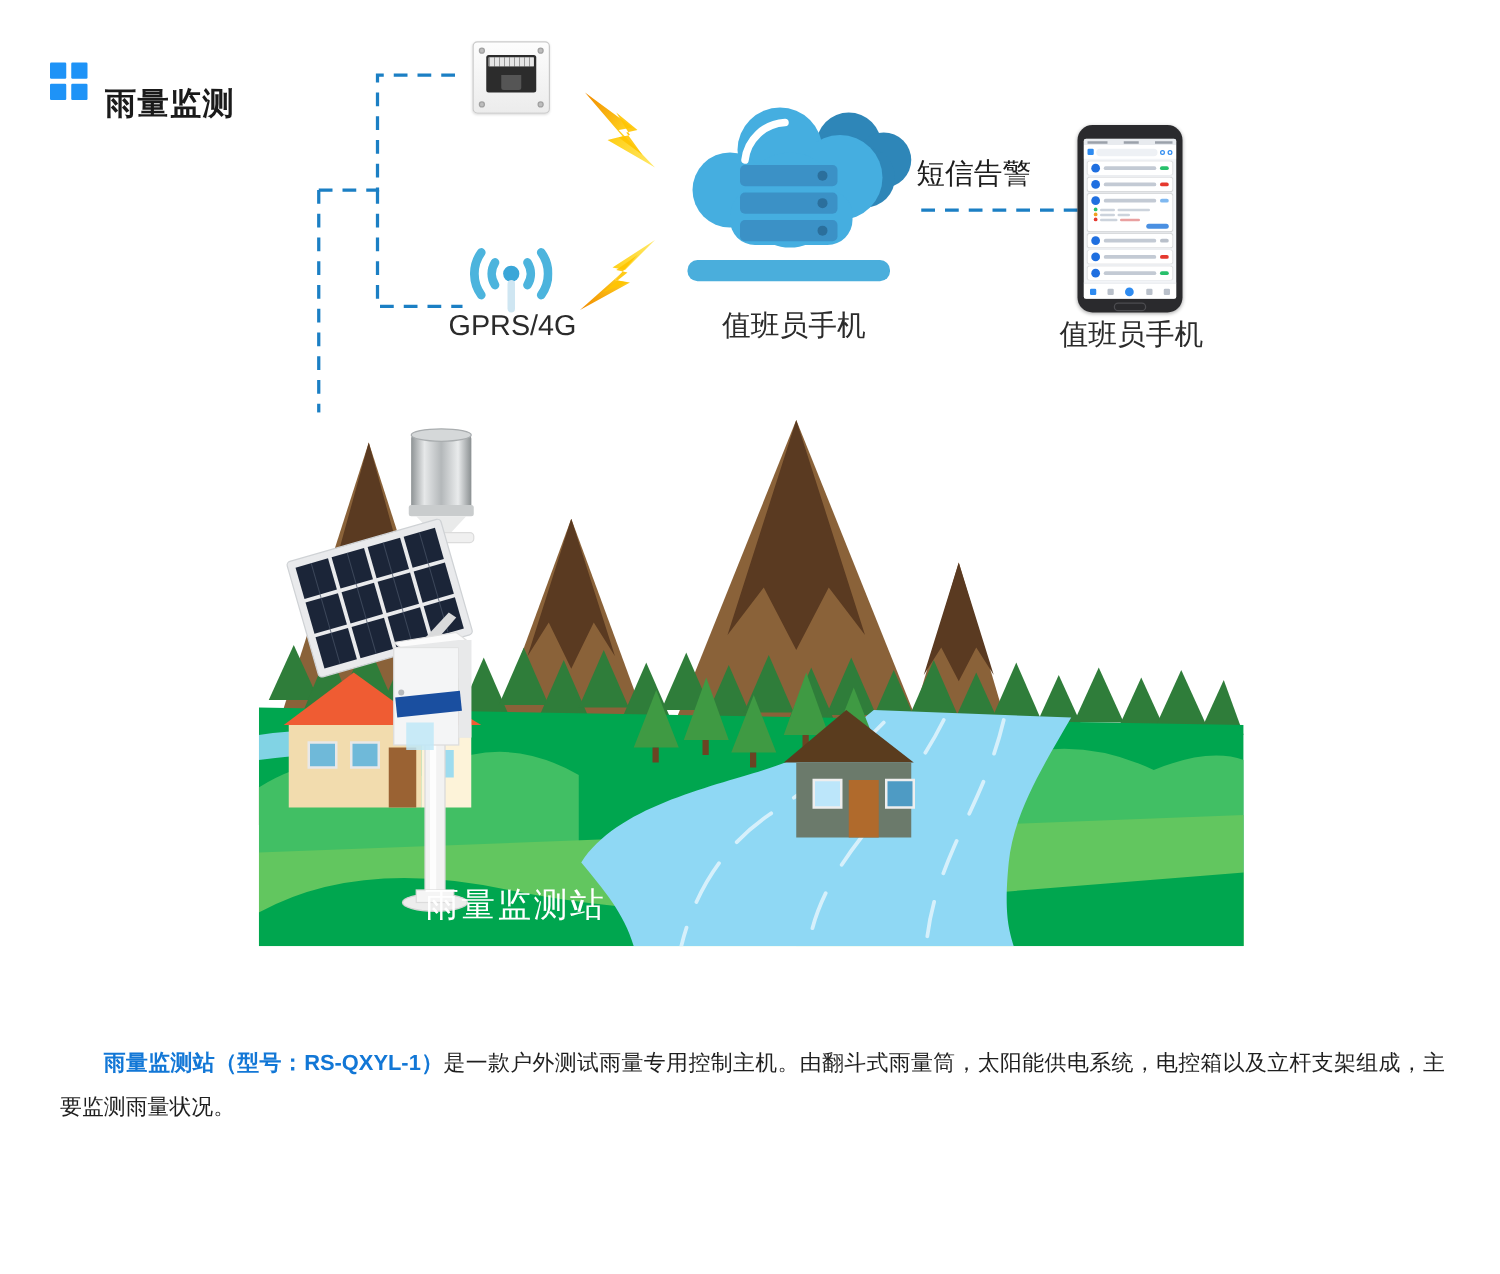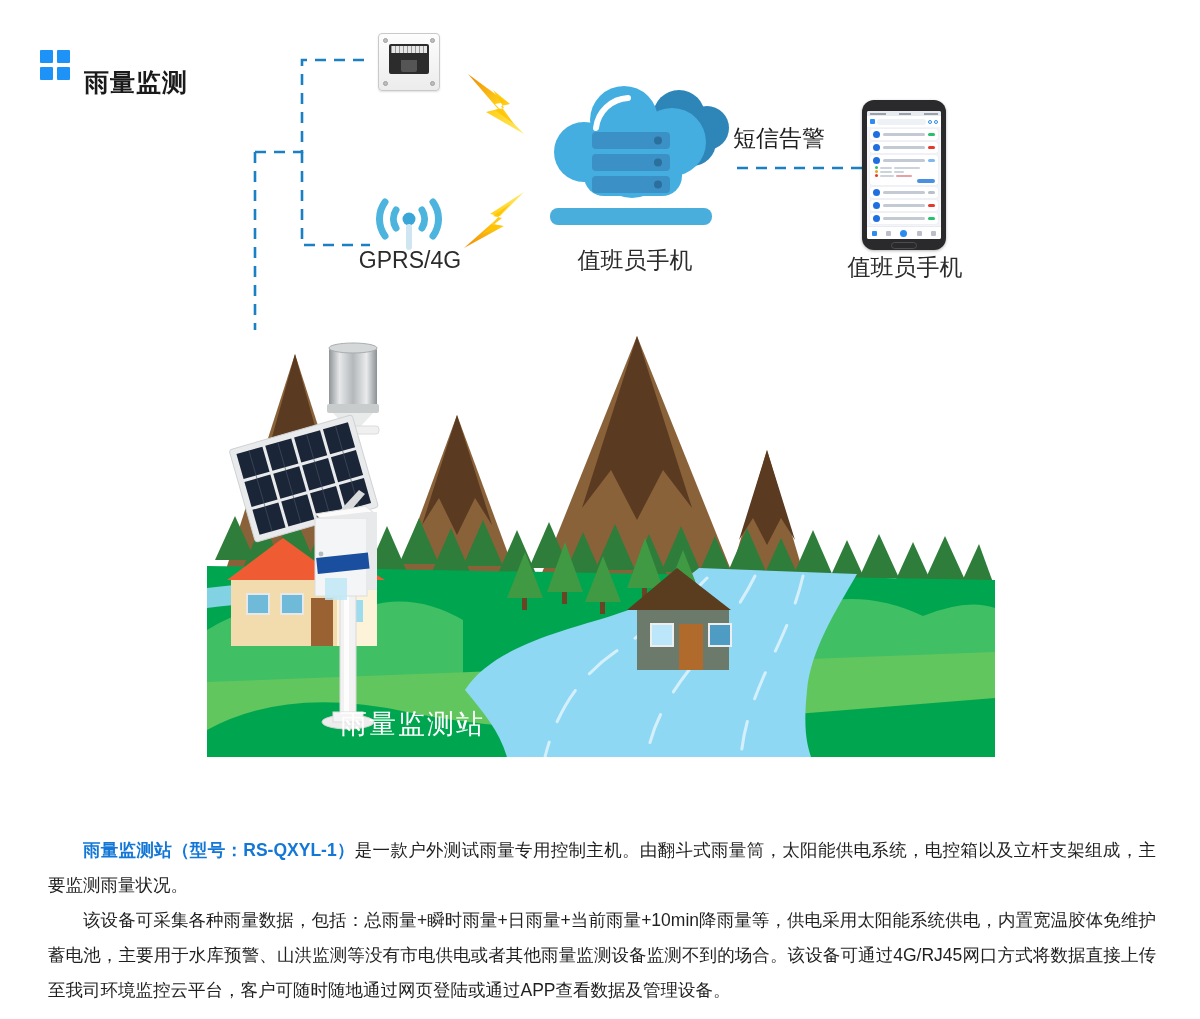--- a/index.html
+++ b/index.html
@@ -446,16 +446,15 @@
         <circle cx="114" cy="224" r="2.4" fill="#b7babc"></circle>
         <rect x="110" y="228" width="52" height="16" transform="rotate(-6 110 236)" fill="#1a4fa0"></rect>
         <rect x="118" y="248" width="22" height="22" fill="#bfe8f7" opacity=".85"></rect>
       </g>
     </svg>
   </div>
   <div class="scene-label">雨量监测站</div>
 
   <div class="copy">
     <p><span class="hl">雨量监测站（型号：RS-QXYL-1）</span><span>是一款户外测试雨量专用控制主机。由翻斗式雨量筒，太阳能供电系统，电控箱以及立杆支架组成，主要监测雨量状况。</span></p>
-    <p>该设备可采集各种雨量数据，包括：总雨量+瞬时雨量+日雨量+当前雨量+10min降雨量等，供电采用太阳能系统供电，内置宽温胶体免维护蓄电池，主要用于水库预警、山洪监测等没有市电供电或者其他雨量监测设备监测不到的场合。该设备可通过4G/RJ45网口方式将数据直接上传至我司环境监控云平台，客户可随时随地通过网页登陆或通过APP查看数据及管理设备。</p>
   </div>
 
 </div>
 
 </body></html>

